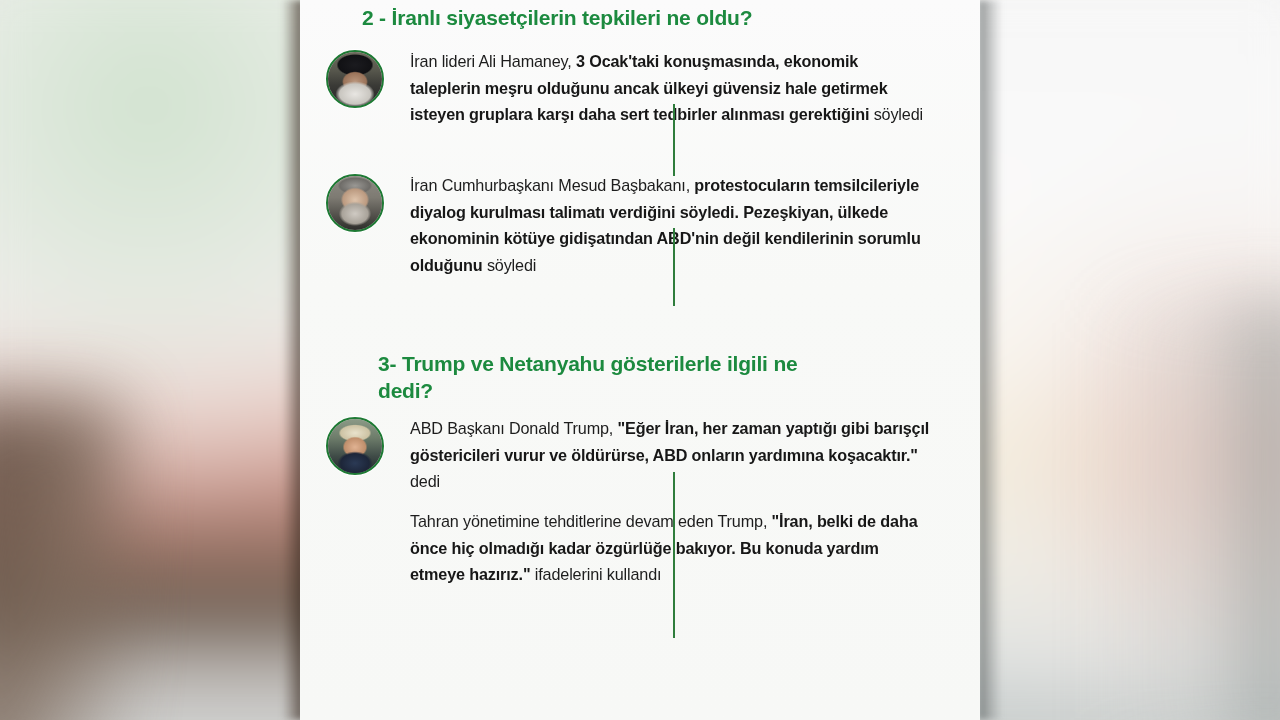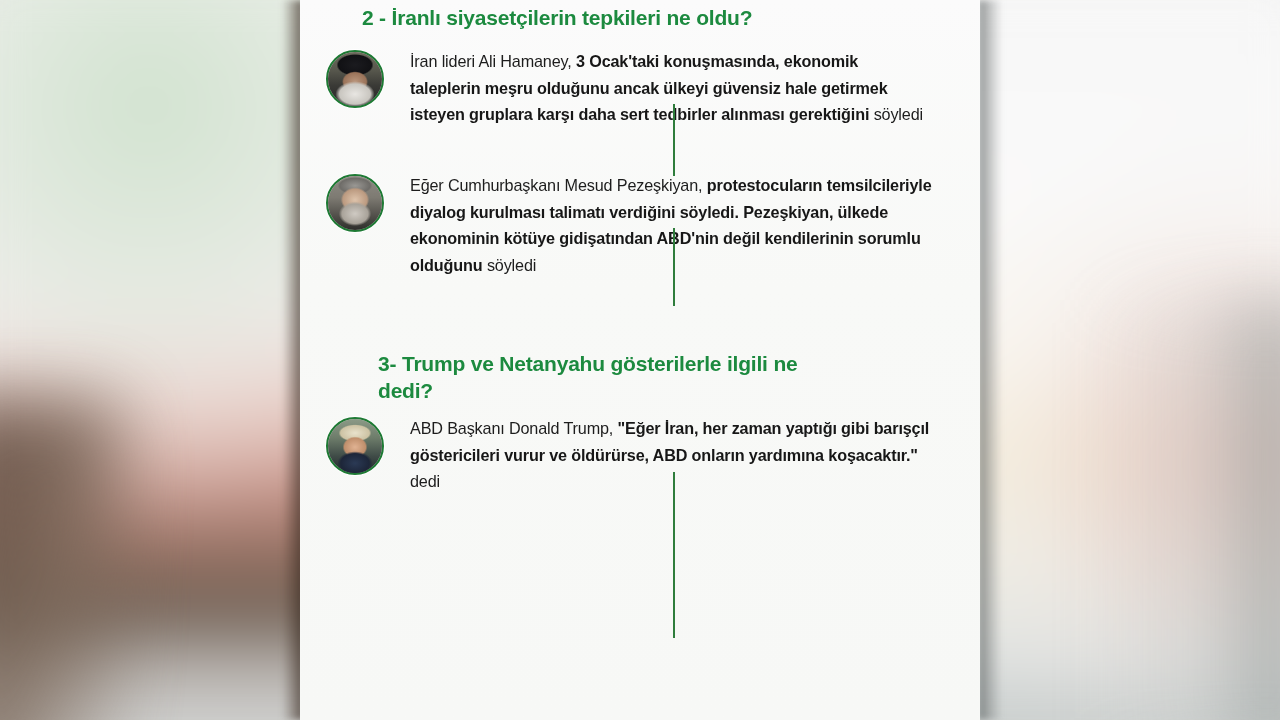--- a/index.html
+++ b/index.html
@@ -232,32 +232,38 @@
     </div>
   </div>
 
   <div class="entry" id="entry-pezeshkian">
     <div class="avatar-col">
       <div class="avatar">
         <div class="face p-pezeshkian"></div>
       </div>
     </div>
     <div class="body-col">
-      <div class="para"><span class="lite">Eğer Cumhurbaşkanı Mesud Pezeşkiyan, </span><b>protestocuların temsilcileriyle diyalog kurulması talimatı verdiğini söyledi. Pezeşkiyan, ülkede ekonominin kötüye gidişatından ABD'nin değil kendilerinin sorumlu olduğunu </b><span class="lite">söyledi</span></div>
+      <div class="para"><span class="lite">İran Cumhurbaşkanı Mesud Başbakanı, </span><b>protestocuların temsilcileriyle diyalog kurulması talimatı verdiğini söyledi. Pezeşkiyan, ülkede ekonominin kötüye gidişatından ABD'nin değil kendilerinin sorumlu olduğunu </b><span class="lite">söyledi</span></div>
     </div>
   </div>
 
   <div id="title-3" class="section-title">3- Trump ve Netanyahu gösterilerle ilgili ne dedi?</div>
 
   <div class="entry" id="entry-trump">
     <div class="avatar-col">
       <div class="avatar">
         <div class="face p-trump"></div>
       </div>
     </div>
     <div class="body-col">
       <div class="para"><span class="lite">ABD Başkanı Donald Trump, </span><b>"Eğer İran, her zaman yaptığı gibi barışçıl göstericileri vurur ve öldürürse, ABD onların yardımına koşacaktır." </b><span class="lite">dedi</span></div>
     </div>
   </div>
 
+  <div class="entry" id="entry-tahran">
+    <div class="avatar-col"></div>
+    <div class="body-col">
+      <div class="para"><span class="lite">Tahran yönetimine tehditlerine devam eden Trump, </span><b>"İran, belki de daha önce hiç olmadığı kadar özgürlüğe bakıyor. Bu konuda yardım etmeye hazırız." </b><span class="lite">ifadelerini kullandı</span></div>
+    </div>
+  </div>
 
 
 </div>
 
 </body></html>

